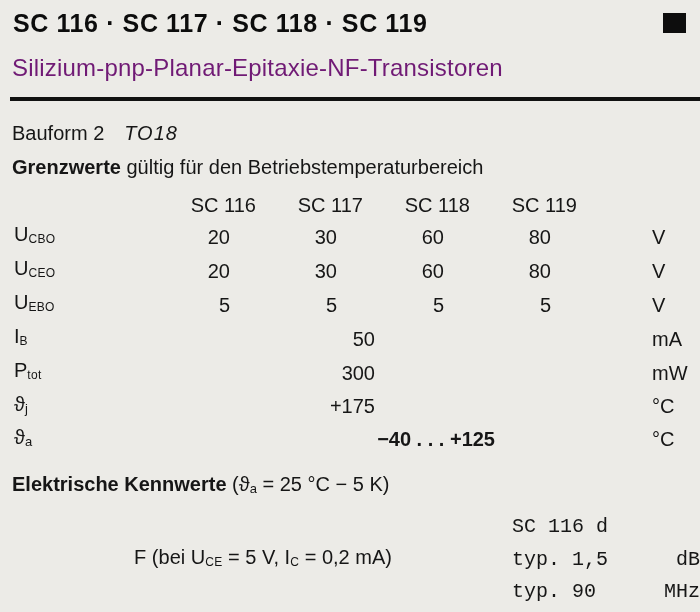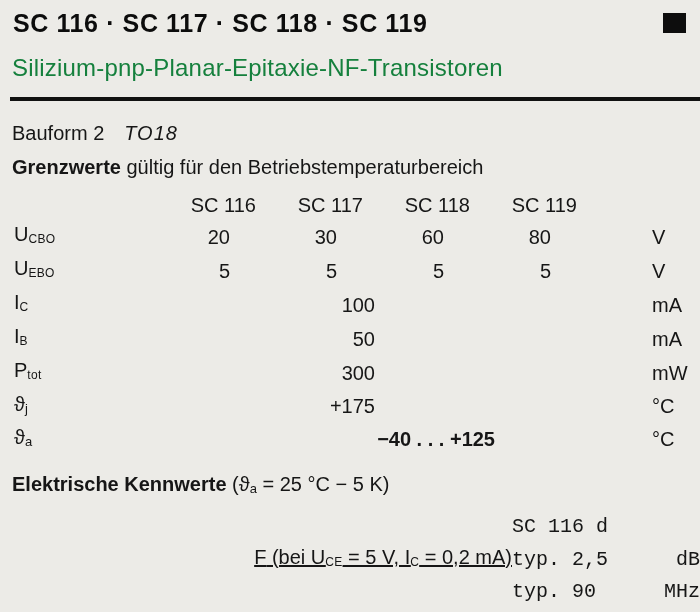--- a/index.html
+++ b/index.html
@@ -18,21 +18,21 @@
   .title {
     margin: 0; font-size: 25px; font-weight: 700; letter-spacing: 0.6px;
     color: #0c0c0c;
   }
   .corner-square {
     position: absolute; top: 13px; left: 663px;
     width: 23px; height: 20px; background: #0d0d0d;
   }
   .subtitle {
     margin: 16px 0 0 12px; font-size: 24px; font-weight: 400;
-    letter-spacing: 0.2px; color: #15803d;
+    letter-spacing: 0.2px; color: #701a75;
   }
   .rule {
     margin: 15px 0 0 10px; width: 690px; height: 4px; background: #111;
   }
 
   .bauform { margin: 21px 0 0 12px; font-size: 20px; }
   .bauform .to { margin-left: 20px; letter-spacing: 1px; font-style: italic; }
 
   .limits-heading { margin: 11px 0 0 12px; font-size: 20px; font-weight: 400; }
   .bold { font-weight: 700; }
@@ -53,21 +53,21 @@
 
   .sb { font-size: 12px; vertical-align: -2px; letter-spacing: 0.3px; }
   .sb-lg { font-size: 13px; vertical-align: -2px; }
 
   .char-heading { margin: 17px 0 0 12px; font-size: 20px; font-weight: 400; }
 
   .char-table {
     width: 686px; margin: 16px 0 0 14px;
     font-size: 20px; line-height: 30px;
   }
-  .char-table td.lbl { text-align: right; text-decoration: underline; }
+  .char-table td.lbl { text-align: center; }
   .char-table td.val { text-align: left; font-family: Liberation Mono, monospace; }
   .char-table td.unit { text-align: right; font-family: Liberation Mono, monospace; }
 </style>
 </head>
 <body style="background: rgb(236, 235, 231); color: rgb(22, 22, 22);">
 
 <div class="page">
 
   <div class="title-row">
     <h1 class="title">SC 116 · SC 117 · SC 118 · SC 119</h1>
@@ -106,31 +106,34 @@
     </tr>
     <tr>
       <td class="param"><span>U</span><span class="sb">CBO</span></td>
       <td class="val">20</td>
       <td class="val">30</td>
       <td class="val">60</td>
       <td class="val">80</td>
       <td class="unit">V</td>
     </tr>
     <tr>
+      <td class="param"><span>U</span><span class="sb">CEO</span></td>
+      <td class="val">20</td>
+      <td class="val">30</td>
+      <td class="val">60</td>
+      <td class="val">80</td>
+      <td class="unit">V</td>
+    </tr>
+    <tr>
       <td class="param"><span>U</span><span class="sb">EBO</span></td>
       <td class="val">5</td>
       <td class="val">5</td>
       <td class="val">5</td>
       <td class="val">5</td>
       <td class="unit">V</td>
-    </tr>
-    <tr>
-      <td class="param"><span>I</span><span class="sb">C</span></td>
-      <td class="spanval" colspan="4">100</td>
-      <td class="unit">mA</td>
     </tr>
     <tr>
       <td class="param"><span>I</span><span class="sb">B</span></td>
       <td class="spanval" colspan="4">50</td>
       <td class="unit">mA</td>
     </tr>
     <tr>
       <td class="param"><span>P</span><span class="sb">tot</span></td>
       <td class="spanval" colspan="4">300</td>
       <td class="unit">mW</td>
@@ -159,21 +162,21 @@
         <col style="width:65px">
     </colgroup>
     <tbody>
         <tr>
       <td></td>
       <td class="val">SC 116 d</td>
       <td></td>
     </tr>
     <tr>
       <td class="lbl"><span>F</span><span class="sb"></span><span> (bei U</span><span class="sb">CE</span><span> = 5 V, I</span><span class="sb">C</span><span> = 0,2 mA)</span></td>
-      <td class="val">typ. 2,5</td>
+      <td class="val">typ. 1,5</td>
       <td class="unit">dB</td>
     </tr>
     <tr>
       <td class="lbl"></td>
       <td class="val">typ. 90</td>
       <td class="unit">MHz</td>
     </tr>
   </tbody>
     </table>
 

